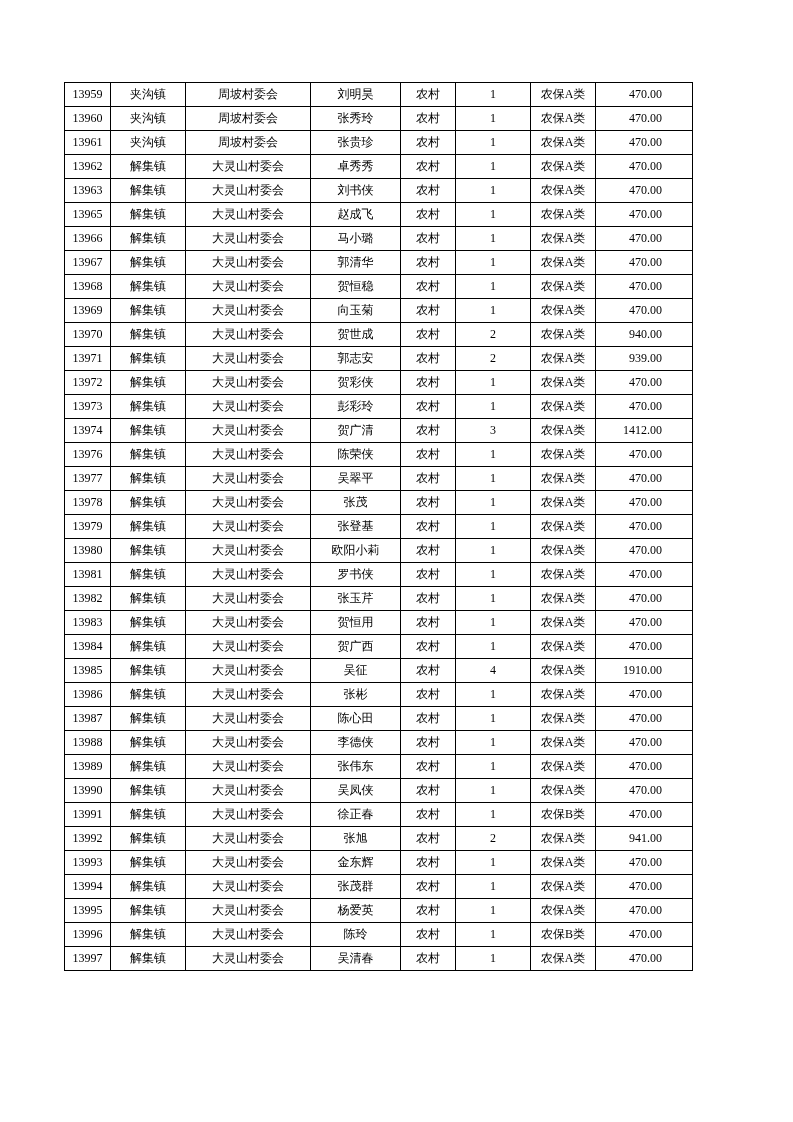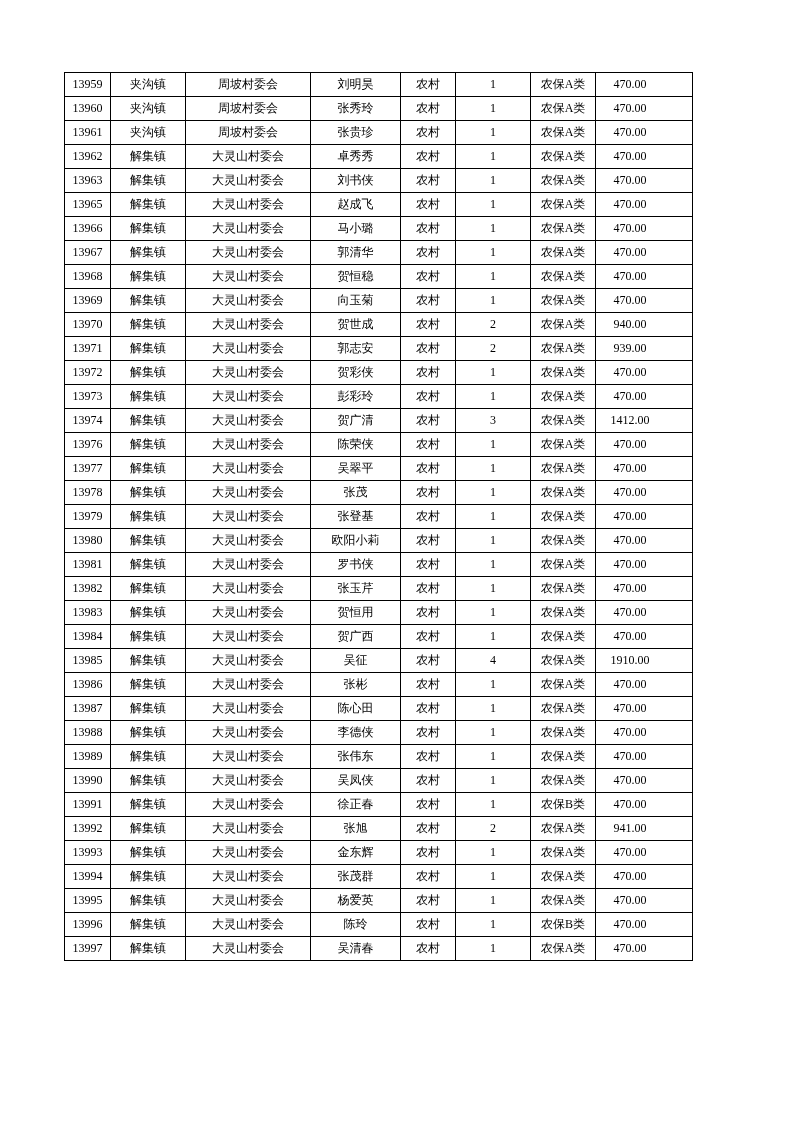--- a/index.html
+++ b/index.html
@@ -16,36 +16,37 @@
   }
   .page {
     position: relative;
     width: 793px;
     height: 1122px;
     background: #ffffff;
   }
   table.data-table {
     position: absolute;
     left: 64px;
-    top: 72px;
+    top: 82px;
     border-collapse: collapse;
     table-layout: fixed;
     width: 628px;
   }
   table.data-table td {
     border: 1px solid #000000;
     height: 23px;
     font-size: 12px;
     text-align: center;
     vertical-align: middle;
     padding: 0 2px;
     white-space: nowrap;
     overflow: hidden;
   }
   table.data-table td.col-amount {
+    text-align: right;
     padding-right: 30px;
     margin-top: 18px;
   }
   col.c-id     { width: 46px; }
   col.c-town   { width: 75px; }
   col.c-vc     { width: 125px; }
   col.c-name   { width: 90px; }
   col.c-res    { width: 55px; }
   col.c-count  { width: 75px; }
   col.c-cat    { width: 65px; }

